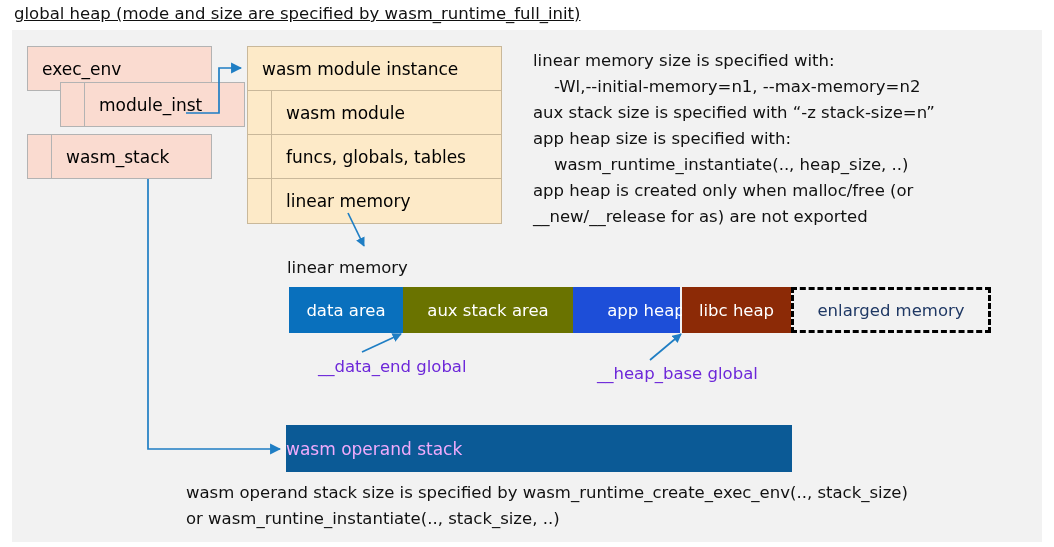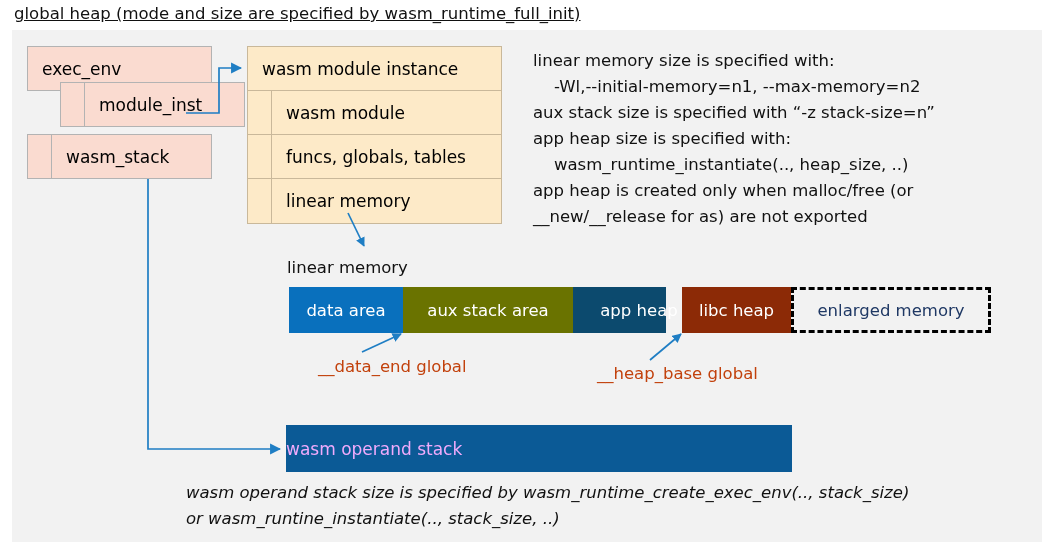--- a/index.html
+++ b/index.html
@@ -70,35 +70,35 @@
     color:#ffffff;font-size:16.5px;white-space:nowrap;
   }
   .seg.dashed{
     background:#f2f2f2;
     border:3px dashed #000000;
     color:#1f3864;
   }
 
   
   .ann{
-    position:absolute;font-size:16.5px;color:#c2410c;white-space:nowrap;
+    position:absolute;font-size:16.5px;color:#6d28d9;white-space:nowrap;
   }
 
   
   .opstack{
     position:absolute;left:286px;top:425px;
     width:506px;height:47px;
     background:#0b5a96;
     display:flex;align-items:center;justify-content:flex-start;
     color:#f0abfc;font-size:17px;white-space:nowrap;
   }
   .bottomnote{
     position:absolute;left:186px;top:480px;
     font-size:16.5px;line-height:26px;
-    white-space:pre;color:#111;font-style:italic;
+    white-space:pre;color:#111;
   }
 
   
   svg.connectors{
     position:absolute;left:0;top:0;
     width:1054px;height:547px;
     pointer-events:none;
     overflow:visible;
   }
 </style>
@@ -152,21 +152,21 @@
 __new/__release for as) are not exported</div>
 
   <div class="lm-label">linear memory</div>
 
   <div class="seg" style="left:289px;width:114px;background:#0970bd;">
     <span>data area</span>
   </div>
   <div class="seg" style="left:403px;width:170px;background:#6a7300;">
     <span>aux stack area</span>
   </div>
-  <div class="seg" style="left:573px;width:93px;background:#0c4a6e;padding-left:39px;">
+  <div class="seg" style="left:573px;width:107px;background:#1d4ed8;padding-left:39px;">
     <span>app heap</span>
   </div>
   <div class="seg" style="left:682px;width:109px;background:#8c2a06;">
     <span>libc heap</span>
   </div>
   <div class="seg dashed" style="left:791px;width:200px;">
     <span>enlarged memory</span>
   </div>
 
   <div class="ann" style="left:318px;top:357px;">__data_end global</div>

